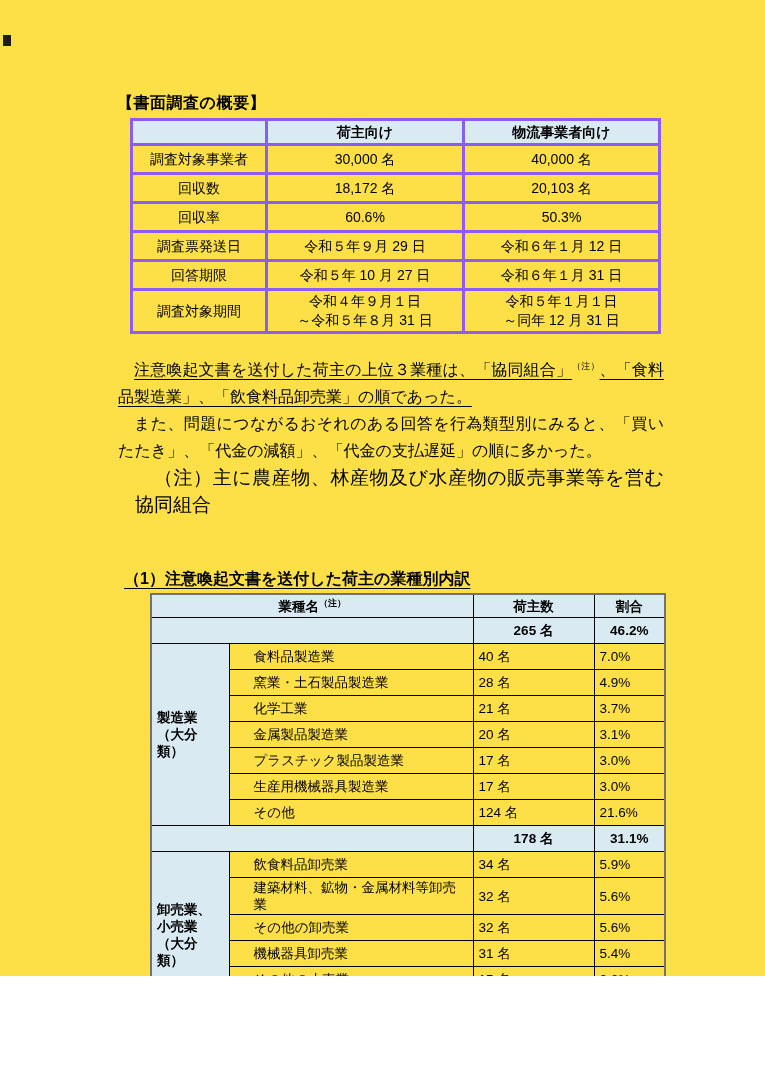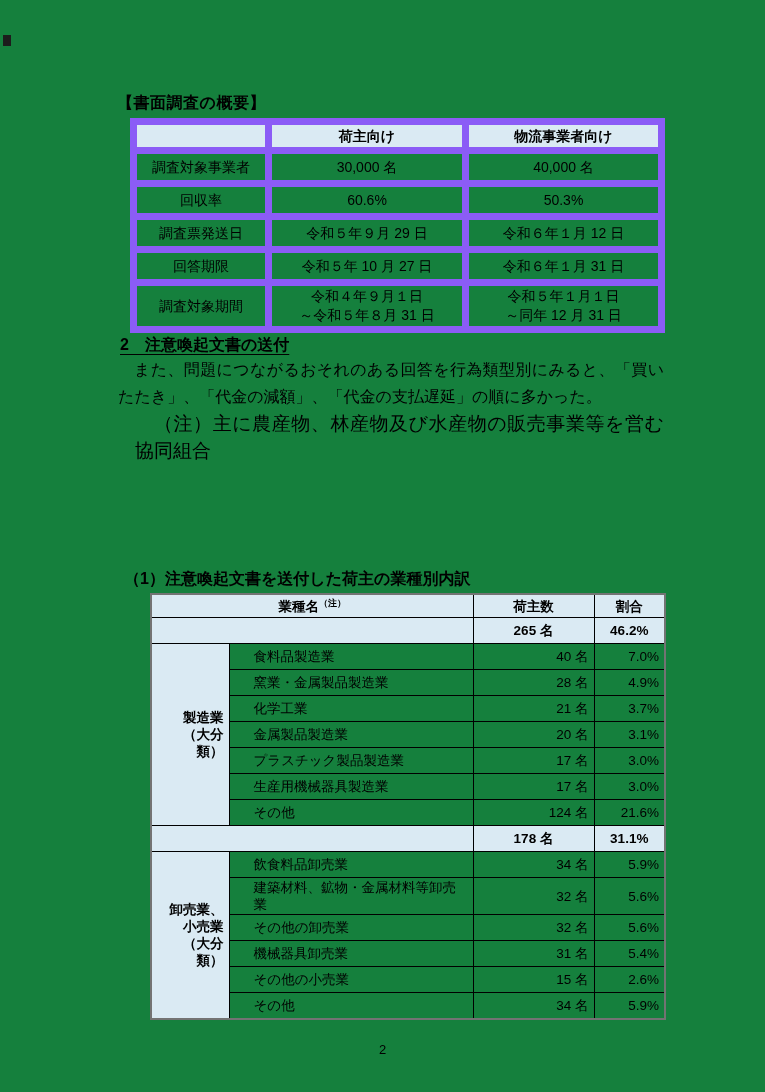--- a/index.html
+++ b/index.html
@@ -2,37 +2,37 @@
 <html lang="ja"><head>
 <meta charset="utf-8">
 <style>
   html,body { margin:0; padding:0; background:#ffffff; }
   body {
     width:765px; height:1092px;
     font-family:"Liberation Sans","DejaVu Sans",sans-serif;
     color:#000;
     position:relative;
   }
-  .page { position:relative; width:765px; height:1092px; overflow:hidden; background:#15803d; }
+  .page { position:relative; width:765px; height:976px; overflow:hidden; background:#fde047; }
 
   .scan-mark { position:absolute; left:3px; top:35px; width:8px; height:11px; background:#1c1c1c; }
 
   .h-main {
     position:absolute; left:117px; top:93px;
     font-size:16px; font-weight:bold; letter-spacing:0.5px;
   }
 
   
   table { border-collapse:collapse; table-layout:fixed; }
   .t1 {
     position:absolute; left:130px; top:118px; width:528px;
     font-size:14px; border:2px solid #000;
   }
   .t1 th, .t1 td {
-    border:7px solid #8b5cf6; text-align:center; vertical-align:middle;
+    border:3px solid #8b5cf6; text-align:center; vertical-align:middle;
     padding:1px 4px; line-height:19px;
   }
   .t1 thead th { background:var(--hdr-bg); font-weight:bold; height:20px; }
   .t1 tbody td, .t1 tbody th { height:24px; font-weight:normal;margin-left:28px; }
   .multiline { white-space:pre-line; }
 
   
   .sec2-h {
     position:absolute; left:120px; top:335px;
     font-size:16px; font-weight:bold;
@@ -46,40 +46,40 @@
   .ul { text-decoration:underline; text-underline-offset:4px; }
   sup.note-sup { font-size:9px; vertical-align:super; line-height:0; }
   .note-line {
     margin:0; font-size:19px; line-height:27px; text-indent:0;
     padding-left:17px;
   }
 
   .sub-h {
     position:absolute; left:124px; top:569px;
     font-size:16px; font-weight:bold;
-    text-underline-offset:4px;
+    text-decoration:underline; text-underline-offset:4px;
   }
 
   
   .t2 {
     position:absolute; left:150px; top:593px; width:514px;
     font-size:13.5px; border:2px solid #737373;
   }
   .t2 th, .t2 td {
     border:1px solid #000; vertical-align:middle;
     padding:1px 5px; height:23px; line-height:17px;
   }
   .t2 thead th { background:var(--hdr-bg); font-weight:bold; text-align:center; height:20px; }
   .t2 .sum-cell { background:var(--hdr-bg); font-weight:bold; text-align:center; }
   .t2 .group-cell {
-    background:var(--hdr-bg); font-weight:bold; text-align:right;
+    background:var(--hdr-bg); font-weight:bold; text-align:left;
     white-space:pre-line;
   }
   .t2 .ind { text-align:left; padding-left:24px; font-weight:normal; }
-  .t2 .num { text-align:right; font-weight:normal; }
+  .t2 .num { text-align:left; font-weight:normal; }
 
   .page-num {
     position:absolute; left:0; width:765px; top:1042px;
     text-align:center; font-size:13px;
   }
   :root { --hdr-bg:#daeaf3; }
 </style>
 </head>
 <body>
 
@@ -102,20 +102,25 @@
         <th>物流事業者向け</th>
       </tr>
     </thead>
     <tbody>
       <tr>
         <th>調査対象事業者</th>
         <td>30,000 名</td>
         <td>40,000 名</td>
       </tr>
       <tr>
+        <th>回収数</th>
+        <td>18,172 名</td>
+        <td>20,103 名</td>
+      </tr>
+      <tr>
         <th>回収率</th>
         <td>60.6%</td>
         <td>50.3%</td>
       </tr>
       <tr>
         <th>調査票発送日</th>
         <td>令和５年９月 29 日</td>
         <td>令和６年１月 12 日</td>
       </tr>
       <tr>
@@ -126,23 +131,23 @@
       <tr>
         <th>調査対象期間</th>
         <td class="multiline">令和４年９月１日
 ～令和５年８月 31 日</td>
         <td class="multiline">令和５年１月１日
 ～同年 12 月 31 日</td>
       </tr>
     </tbody>
   </table>
 
-  <div class="sec2-h">2　注意喚起文書の送付</div>
 
   <div class="body-text">
+    <p><span class="ul">注意喚起文書を送付した荷主の上位３業種は、「協同組合」</span><sup class="note-sup">（注）</sup><span class="ul">、「食料品製造業」、「飲食料品卸売業」の順であった。</span></p>
     <p>また、問題につながるおそれのある回答を行為類型別にみると、「買いたたき」、「代金の減額」、「代金の支払遅延」の順に多かった。</p>
     <p class="note-line">（注）主に農産物、林産物及び水産物の販売事業等を営む協同組合</p>
   </div>
 
   <div class="sub-h">（1）注意喚起文書を送付した荷主の業種別内訳</div>
 
   <table class="t2">
     <colgroup>
         <col style="width:78px">
         <col style="width:244px">
@@ -163,21 +168,21 @@
         <td class="sum-cell">46.2%</td>
       </tr>
       <tr>
         <td rowspan="7" class="group-cell">製造業
 （大分類）</td>
         <td class="ind">食料品製造業</td>
         <td class="num">40 名</td>
         <td class="num">7.0%</td>
       </tr>
       <tr>
-        <td class="ind">窯業・金属製品製造業</td>
+        <td class="ind">窯業・土石製品製造業</td>
         <td class="num">28 名</td>
         <td class="num">4.9%</td>
       </tr>
       <tr>
         <td class="ind">化学工業</td>
         <td class="num">21 名</td>
         <td class="num">3.7%</td>
       </tr>
       <tr>
         <td class="ind">金属製品製造業</td>

